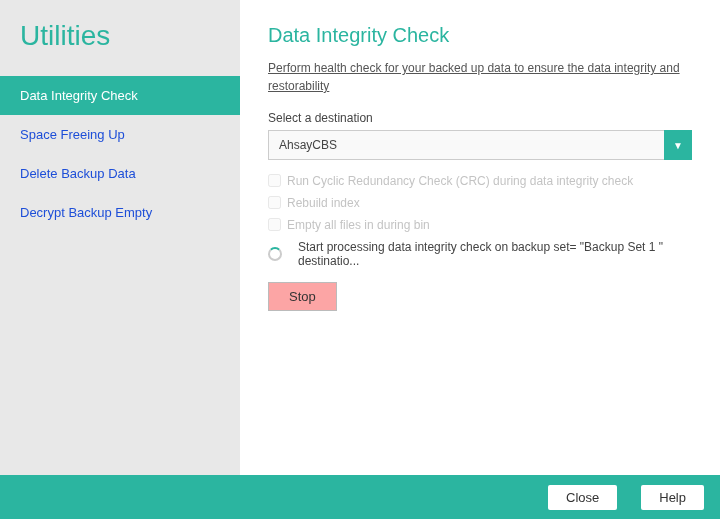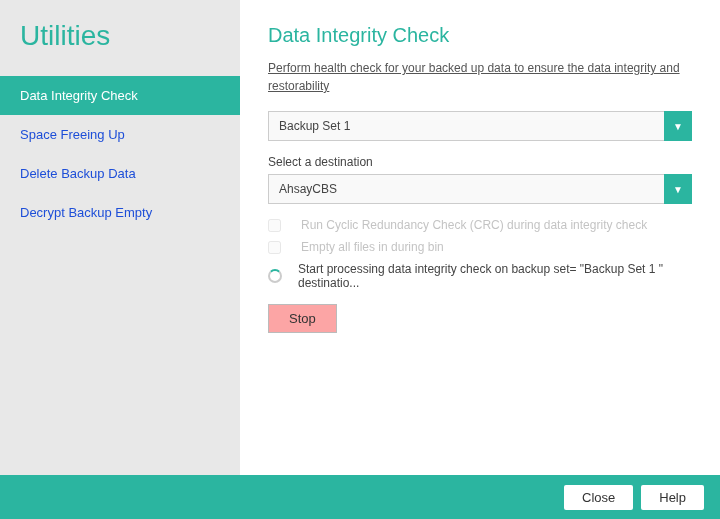--- a/index.html
+++ b/index.html
@@ -94,22 +94,22 @@
       justify-content: center;
       pointer-events: none;
     }
     .select-arrow::after {
       content: '▼';
       color: #fff;
       font-size: 10px;
     }
     .checkbox-row {
       display: flex;
-      align-items: center;
-      gap: 20px;
+      align-items: flex-start;
+      gap: 6px;
       margin-bottom: 8px;
       color: #888;
       font-size: 12px;
     }
     .checkbox-row input[type="checkbox"] {
       accent-color: #2bb5a0;
     }
     .checkbox-row.disabled {
       opacity: 0.5;
     }
@@ -144,21 +144,21 @@
       display: inline-block;
     }
     
     .footer {
       background: #2bb5a0;
       height: 44px;
       display: flex;
       align-items: center;
       justify-content: flex-end;
       padding: 0 16px;
-      gap: 8px;
+      gap: 24px;
       flex-shrink: 0;
     }
     .footer-button {
       padding: 5px 18px;
       background: #fff;
       border: none;
       color: #333;
       font-size: 13px;
       cursor: pointer;
       border-radius: 2px;
@@ -182,41 +182,39 @@
     </div>
     <div class="sidebar-item">
       <span>Decrypt Backup Empty</span>
     </div>
   </div>
 
   <div class="content">
     <div class="content-title">Data Integrity Check</div>
     <div class="description">Perform health check for your backed up data to ensure the data integrity and restorability</div>
 
-    <div class="select-wrapper">
-      <select class="select-box">
-        <option>Backup Set 1</option>
-      </select>
-      <div class="select-arrow"></div>
-    </div>
 
     <div class="field-label">Select a destination</div>
     <div class="select-wrapper">
       <select class="select-box">
         <option>AhsayCBS</option>
       </select>
       <div class="select-arrow"></div>
     </div>
 
     <div class="checkbox-row disabled">
       <input type="checkbox" disabled="" style="">
       <span>Run Cyclic Redundancy Check (CRC) during data integrity check</span>
     </div>
     <div class="checkbox-row disabled">
       <input type="checkbox" disabled="" style="">
+      <span>Rebuild index</span>
+    </div>
+    <div class="checkbox-row disabled">
+      <input type="checkbox" disabled="" style="">
       <span>Empty all files in during bin</span>
     </div>
 
     <div class="status-row">
       <div class="spinner"></div>
       <span>Start processing data integrity check on backup set= "Backup Set 1 " destinatio...</span>
     </div>
 
     <button class="stop-button">Stop</button>
   </div>

